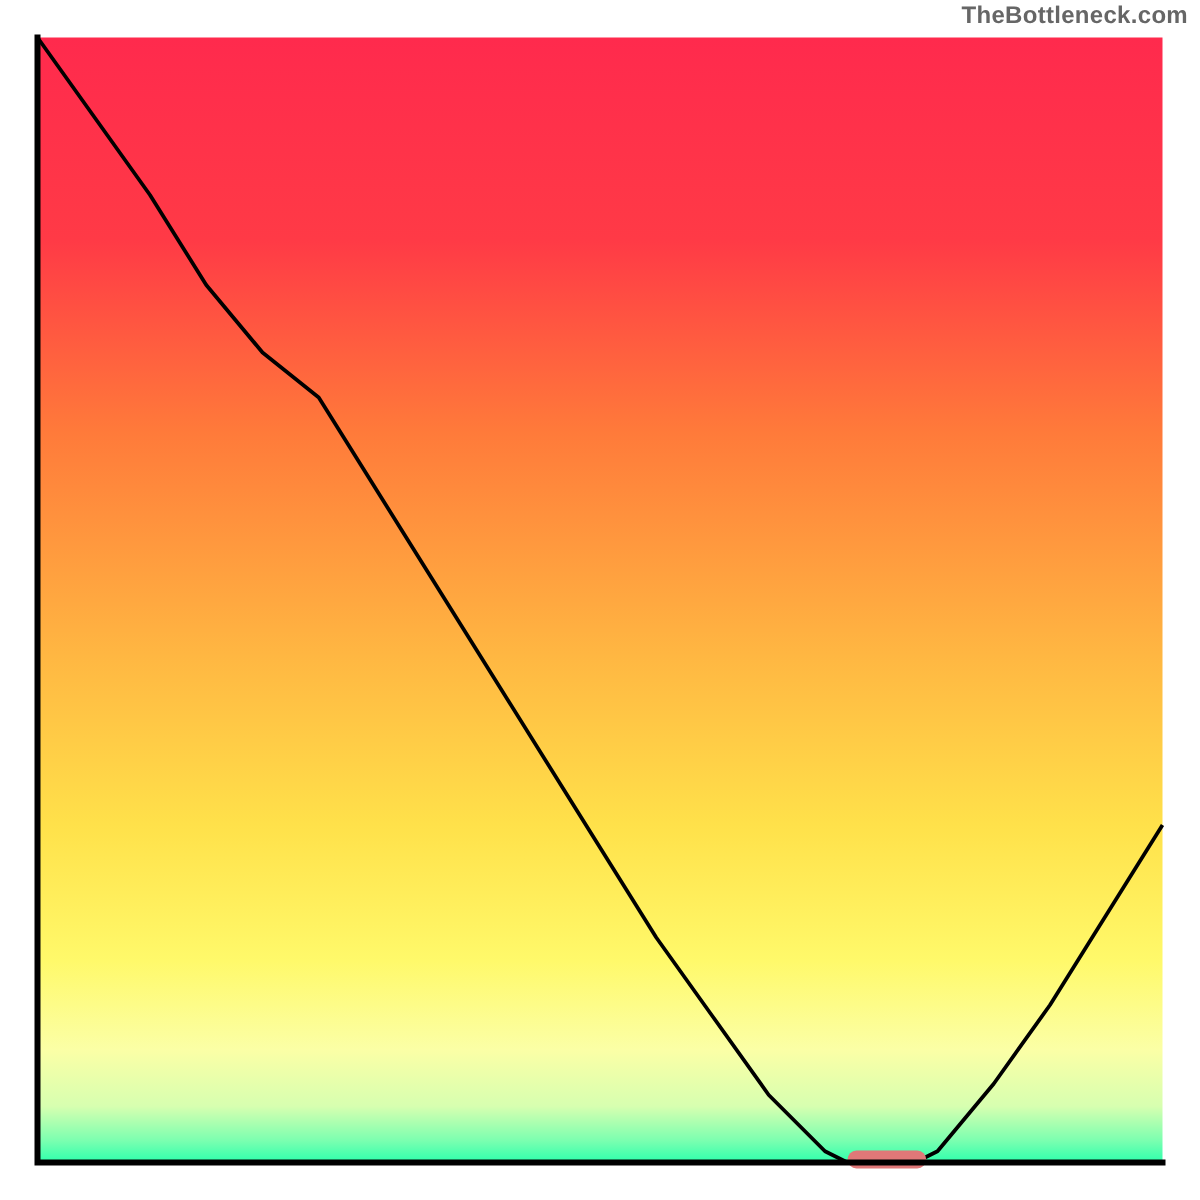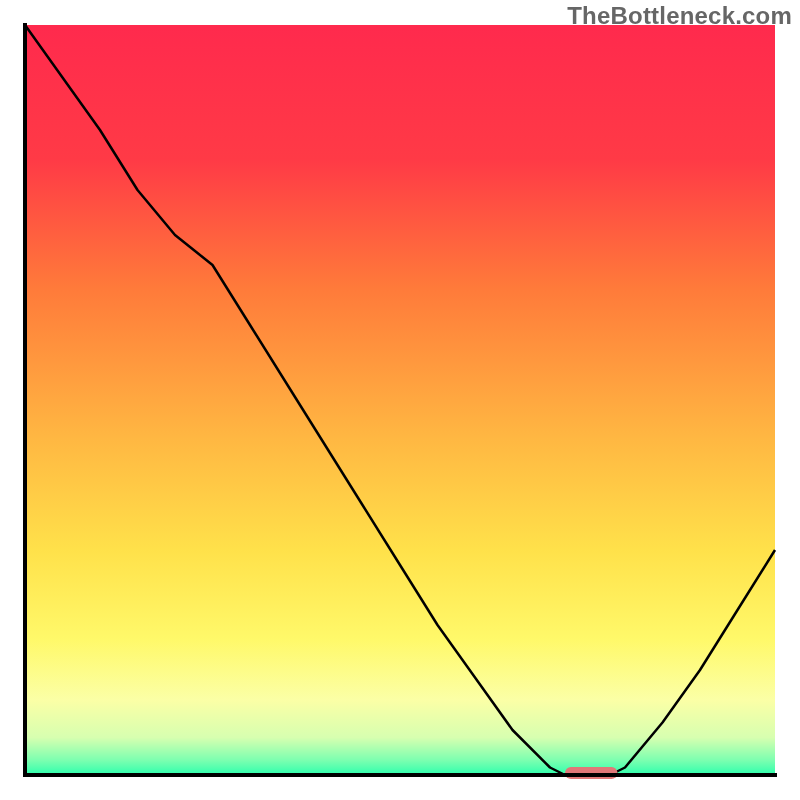--- a/index.html
+++ b/index.html
@@ -12,21 +12,21 @@
   }
   .chart-container {
     position: relative;
     width: 800px;
     height: 800px;
   }
   .watermark {
     position: absolute;
     top: 2px;
     right: 8px;
-    font-size: 24px;
+    font-size: 16px;
     font-weight: 600;
     color: #666666;
     letter-spacing: 0.2px;
     margin-left: 20px;
   }
   svg {
     display: block;
   }
 </style>
 </head>

